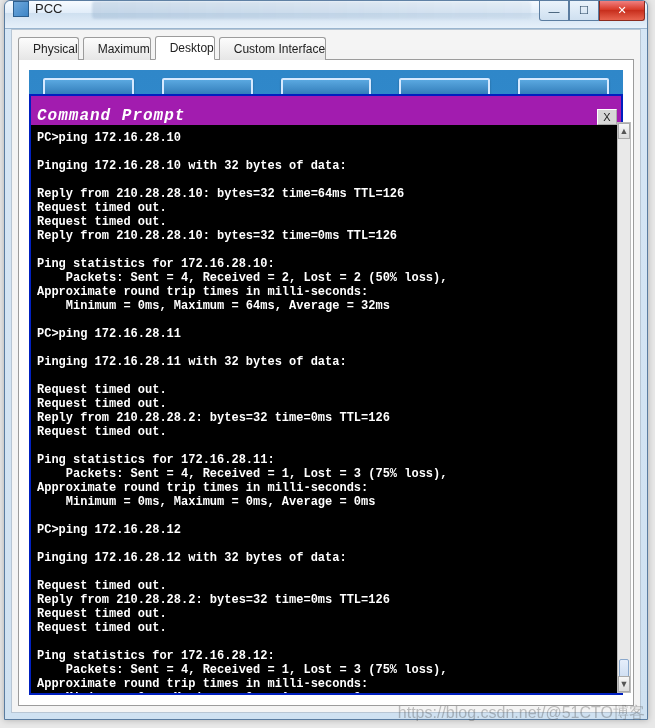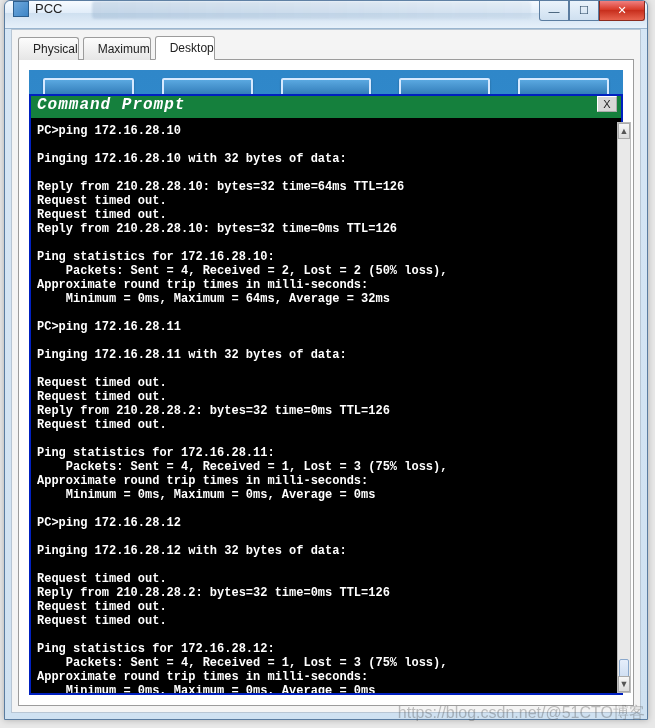--- a/index.html
+++ b/index.html
@@ -110,23 +110,23 @@
     box-shadow: 0 1px 2px rgba(0,0,0,0.3);
   }
   .cmdwin {
     position: absolute;
     left: 0; right: 0; top: 24px; bottom: 0;
     border: 2px solid #0020c0;
     background: #000;
     display: flex; flex-direction: column;
   }
   .cmdtitle {
-    background: #15803d;
-    height: 22px;
-    display: flex; align-items: flex-start; justify-content: space-between;
+    background: #a21caf;
+    height: 29px;
+    display: flex; align-items: flex-end; justify-content: space-between;
     padding: 0 4px 0 6px;
   }
   .cmdtitle .t {
     color: #ffffff;
     font-family: "Courier New", monospace;
     font-size: 16px;
     font-style: italic;
     font-weight: bold;
     letter-spacing: 1px;
   }
@@ -190,20 +190,21 @@
       <div class="winbtn">☐</div>
       <div class="winbtn close">✕</div>
     </div>
   </div>
 
   <div class="client">
     <div class="tabstrip">
       <div class="tab">Physical</div>
       <div class="tab">Maximum</div>
       <div class="tab active">Desktop</div>
+      <div class="tab">Custom Interface</div>
     </div>
 
     <div class="tabbody">
       <div class="desktop-bg">
         <div class="shortcut-row">
           <div class="shortcut"></div>
           <div class="shortcut"></div>
           <div class="shortcut"></div>
           <div class="shortcut"></div>
           <div class="shortcut"></div>

